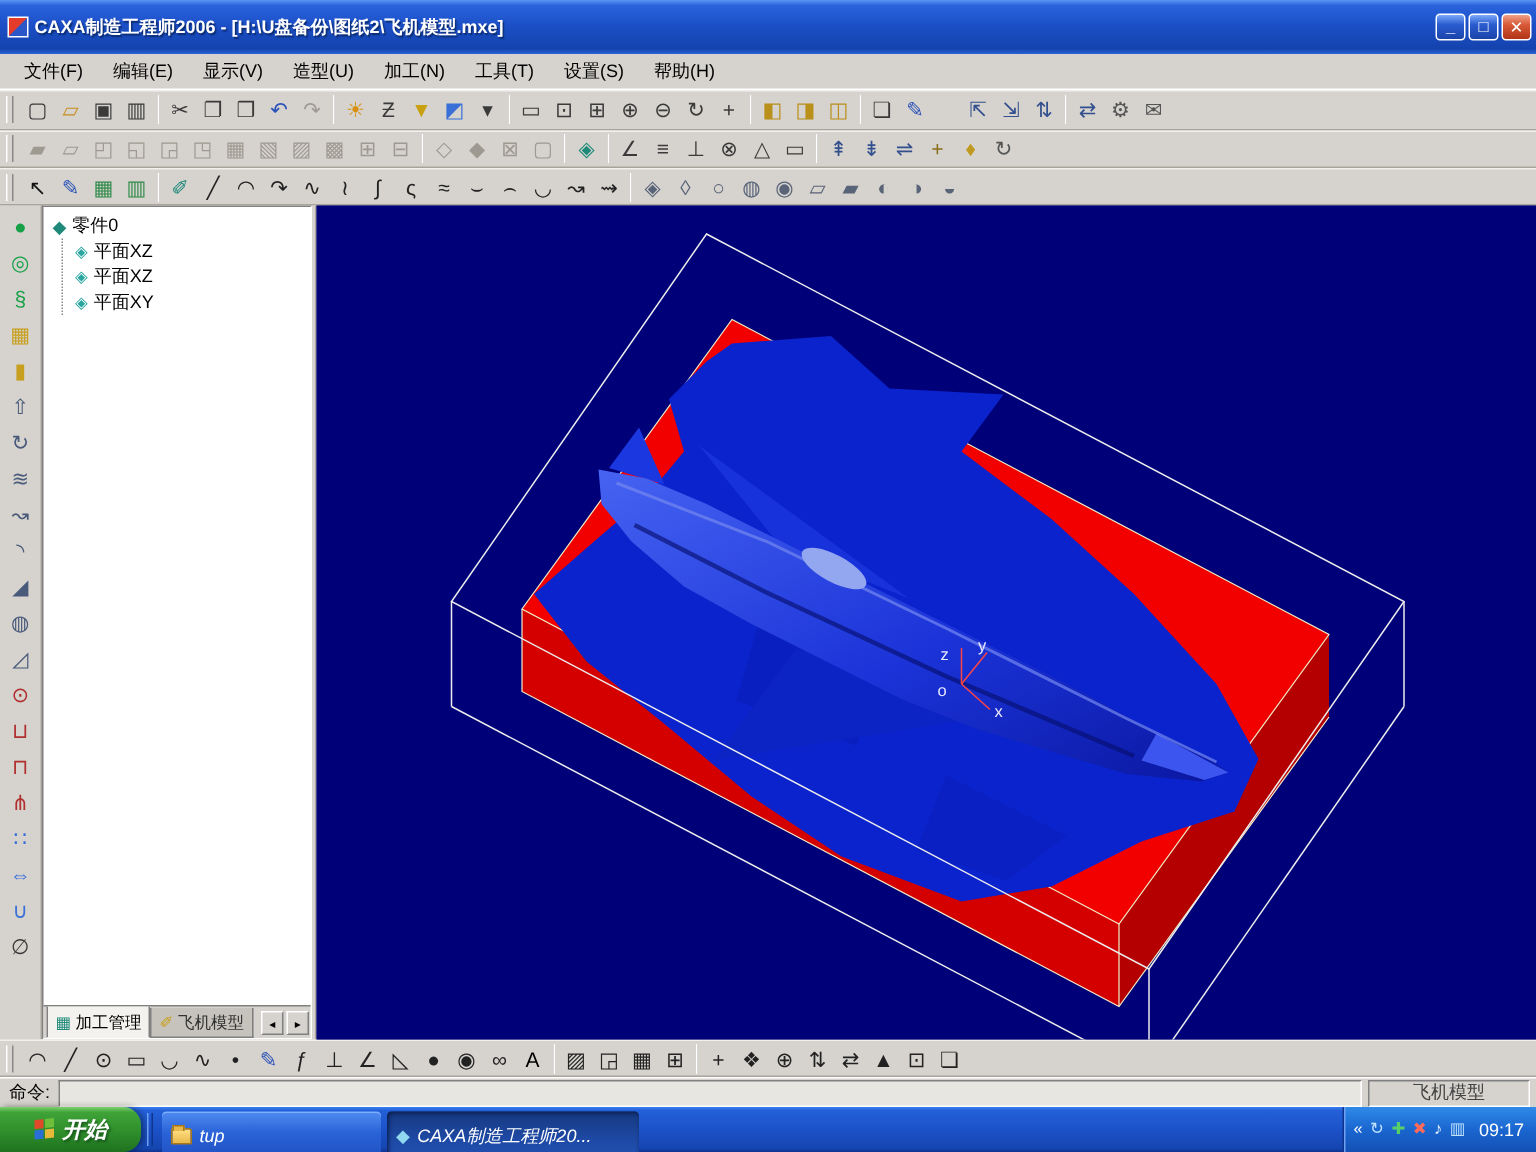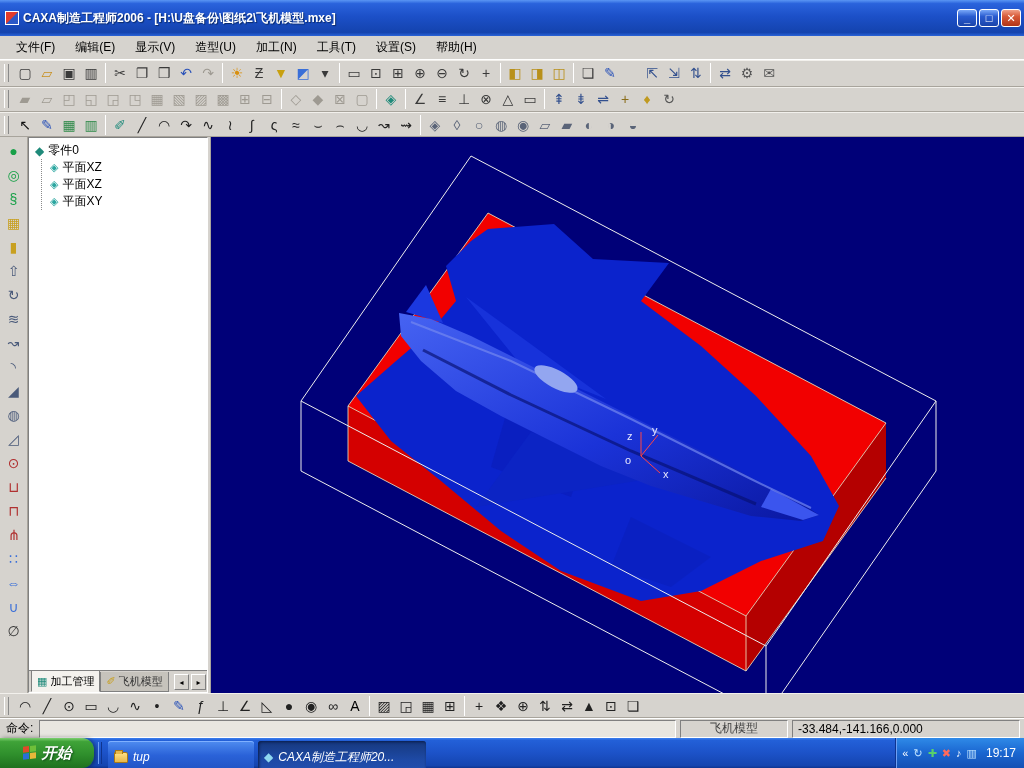--- a/index.html
+++ b/index.html
@@ -392,21 +392,20 @@
       <span class="tbtn" style="color: rgb(34, 34, 34);">⇄</span>
       <span class="tbtn" style="color: rgb(34, 34, 34);">▲</span>
       <span class="tbtn" style="color: rgb(34, 34, 34);">⊡</span>
       <span class="tbtn" style="color: rgb(34, 34, 34);">❏</span>
     </div>
 
   <div class="statusbar">
     <span class="cmd-label">命令:</span>
     <span class="sunken cmd-field"></span>
     <span class="sunken tool-state">飞机模型</span>
-    <span class="sunken coords">-33.484,-141.166,0.000</span>
   </div>
 
   <div class="taskbar">
     <div class="start-btn">
       <span class="winflag">
         <i style="background:#e04a2a"></i>
           <i style="background:#6fbf3a"></i>
         <i style="background:#2a6fd8"></i>
           <i style="background:#e8b83a"></i>
       </span>
@@ -423,17 +422,17 @@
     </div>
     <div class="tray">
       <span class="tray-icon">«</span>
       <span class="tray-icons-holder" style="display:flex;gap:5px;align-items:center">
           <span class="tray-icon" style="color: rgb(191, 227, 255);">↻</span>
           <span class="tray-icon" style="color: rgb(88, 208, 106);">✚</span>
           <span class="tray-icon" style="color: rgb(255, 106, 90);">✖</span>
           <span class="tray-icon" style="color: rgb(234, 244, 255);">♪</span>
           <span class="tray-icon" style="color: rgb(191, 227, 255);">▥</span>
         </span>
-      <span class="tray-clock">19:17</span>
+      <span class="tray-clock">09:17</span>
     </div>
   </div>
 
 </div>
 
 </body></html>

